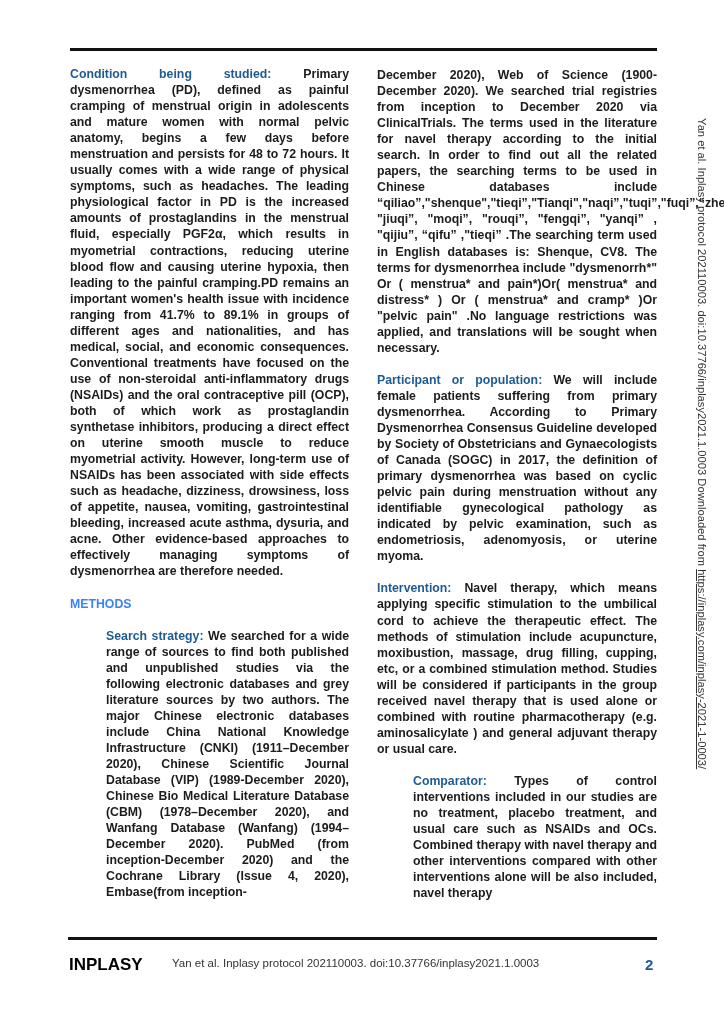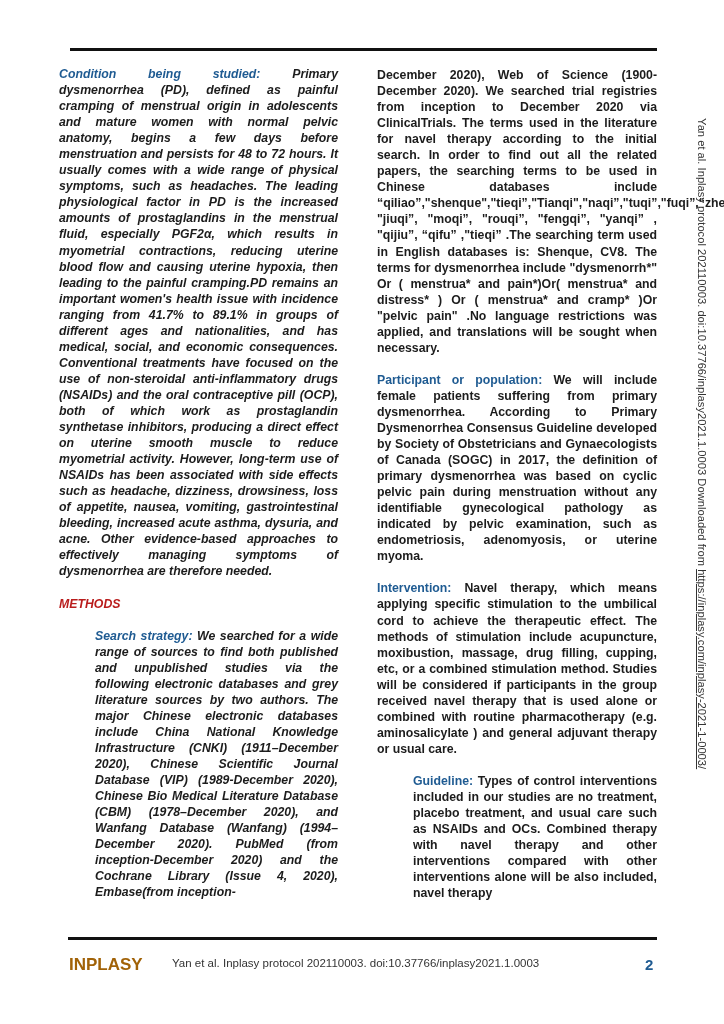--- a/index.html
+++ b/index.html
@@ -1,32 +1,32 @@
 <!DOCTYPE html>
 <html><head>
 <meta charset="utf-8">
 <style>
   html, body { margin: 0; padding: 0; background: #ffffff; }
   body { width: 724px; height: 1024px; position: relative; overflow: hidden;
          font-family: "Liberation Sans", sans-serif; color: #1a1a1a; }
   .top-rule { position: absolute; left: 70px; top: 48px; width: 587px; height: 3px; background: #111; }
   .col { position: absolute; top: 66px; font-size: 12.3px; line-height: 16.05px; font-weight: bold;
          text-align: justify; color: #1c1c1c; }
-  .col-left { left: 59px; width: 279px; font-style: italic; }
+  .col-left { left: 70px; width: 279px; }
   .col-right { left: 377px; width: 280px; top: 67px; }
   .para { margin: 0 0 16px 0; }
   .para.nogap { margin-bottom: 0; margin-left: 36px; }
   .label { color: #1f5b92; }
-  .section-heading { color: #b91c1c; font-size: 12.3px; margin: 0 0 16px 0; }
+  .section-heading { color: #3b82f6; font-size: 12.3px; margin: 0 0 16px 0; }
   .side-note { position: absolute; left: 688px; top: 118px; width: 24px; height: 820px; }
   .side-note-inner { position: absolute; left: 20px; top: 0; transform-origin: 0 0; transform: rotate(90deg);
                      white-space: nowrap; font-size: 11.2px; color: #333; font-weight: normal; }
   .side-link { text-decoration: underline; color: #333; }
   .bottom-rule { position: absolute; left: 68px; top: 937px; width: 589px; height: 3px; background: #111; }
-  .footer-brand { position: absolute; left: 69px; top: 955px; font-size: 17px; font-weight: bold; color: #a16207; }
+  .footer-brand { position: absolute; left: 69px; top: 955px; font-size: 17px; font-weight: bold; color: #000000; }
   .footer-citation { position: absolute; left: 172px; top: 957px; font-size: 11.5px; color: #333; }
   .footer-page { position: absolute; left: 645px; top: 956px; font-size: 15px; font-weight: bold; color: #1f5b92; }
 </style>
 </head>
 <body>
 
 <div class="top-rule"></div>
 
 <div class="col col-left">
   <p class="para">
@@ -40,21 +40,21 @@
 
 <div class="col col-right">
   <p class="para">December 2020), Web of Science (1900-December 2020). We searched trial registries from inception to December 2020 via ClinicalTrials. The terms used in the literature for navel therapy according to the initial search. In order to find out all the related papers, the searching terms to be used in Chinese databases include “qiliao”,"shenque","tieqi”,"Tianqi","naqi”,"tuqi”,"fuqi”,“zhengqi”, "jiuqi”, "moqi”, "rouqi”, "fengqi”, "yanqi” , "qijiu”, “qifu” ,"tieqi” .The searching term used in English databases is: Shenque, CV8. The terms for dysmenorrhea include "dysmenorrh*" Or ( menstrua* and pain*)Or( menstrua* and distress* ) Or ( menstrua* and cramp* )Or "pelvic pain" .No language restrictions was applied, and translations will be sought when necessary.</p>
   <p class="para">
     <span class="label">Participant or population:</span><span> We will include female patients suffering from primary dysmenorrhea. According to Primary Dysmenorrhea Consensus Guideline developed by Society of Obstetricians and Gynaecologists of Canada (SOGC) in 2017, the definition of primary dysmenorrhea was based on cyclic pelvic pain during menstruation without any identifiable gynecological pathology as indicated by pelvic examination, such as endometriosis, adenomyosis, or uterine myoma.</span>
   </p>
   <p class="para">
     <span class="label">Intervention:</span><span> Navel therapy, which means applying specific stimulation to the umbilical cord to achieve the therapeutic effect. The methods of stimulation include acupuncture, moxibustion, massage, drug filling, cupping, etc, or a combined stimulation method. Studies will be considered if participants in the group received navel therapy that is used alone or combined with routine pharmacotherapy (e.g. aminosalicylate ) and general adjuvant therapy or usual care.</span>
   </p>
   <p class="para nogap">
-    <span class="label">Guideline:</span><span> Types of control interventions included in our studies are no treatment, placebo treatment, and usual care such as NSAIDs and OCs. Combined therapy with navel therapy and other interventions compared with other interventions alone will be also included, navel therapy</span>
+    <span class="label">Comparator:</span><span> Types of control interventions included in our studies are no treatment, placebo treatment, and usual care such as NSAIDs and OCs. Combined therapy with navel therapy and other interventions compared with other interventions alone will be also included, navel therapy</span>
   </p>
 </div>
 
 <div class="side-note">
   <div class="side-note-inner">
     <span>Yan et al. Inplasy protocol 202110003. doi:10.37766/inplasy2021.1.0003 Downloaded from </span><span class="side-link">https://inplasy.com/inplasy-2021-1-0003/</span>
   </div>
 </div>
 
 <div class="bottom-rule"></div>

